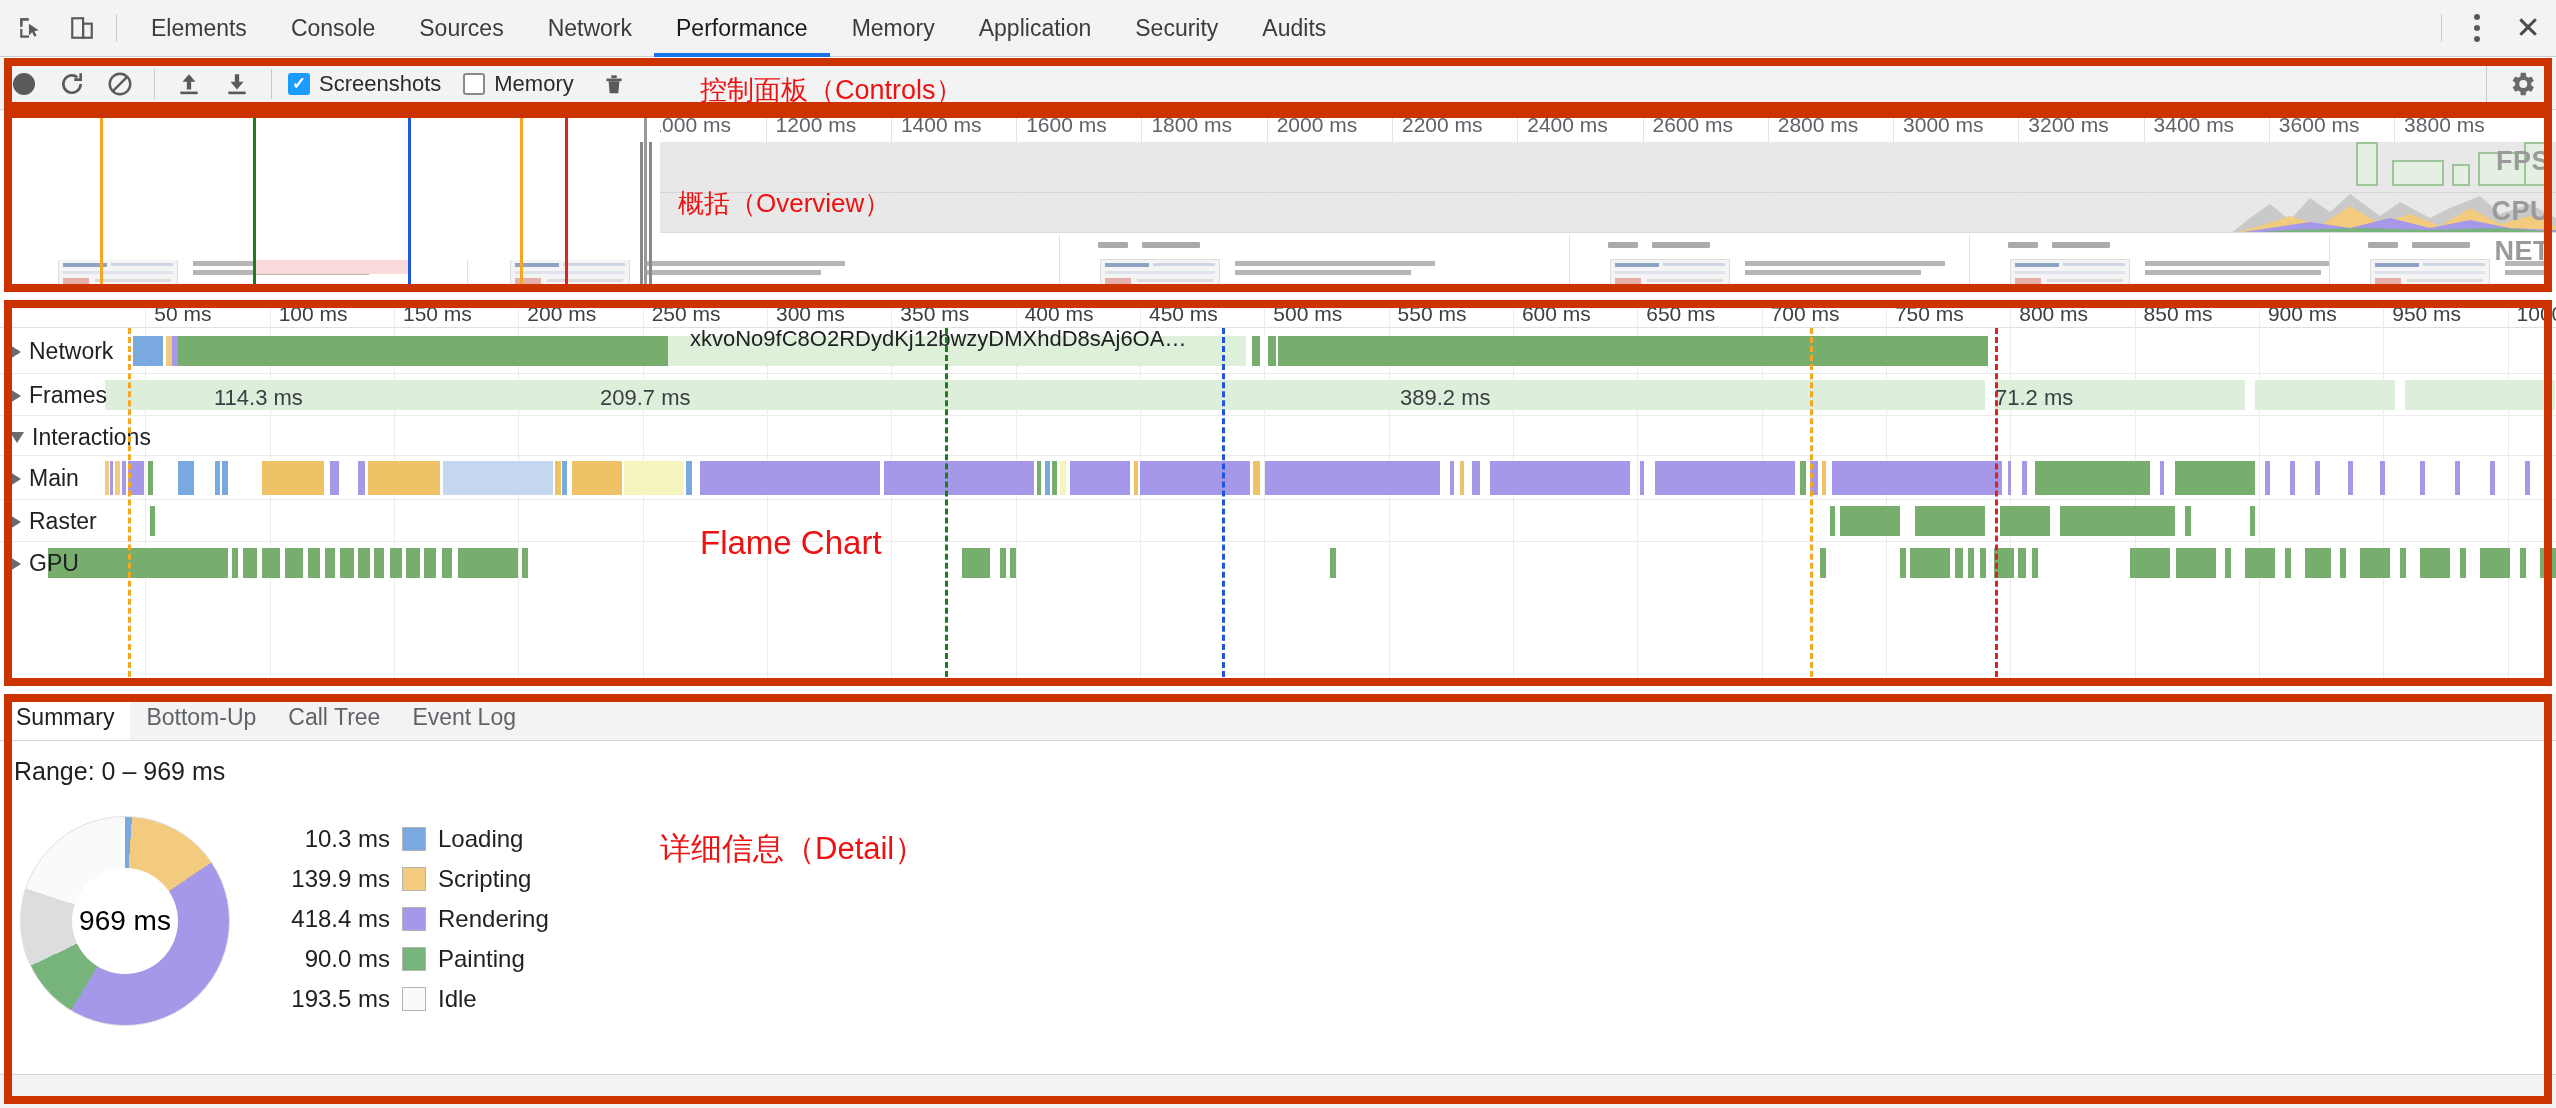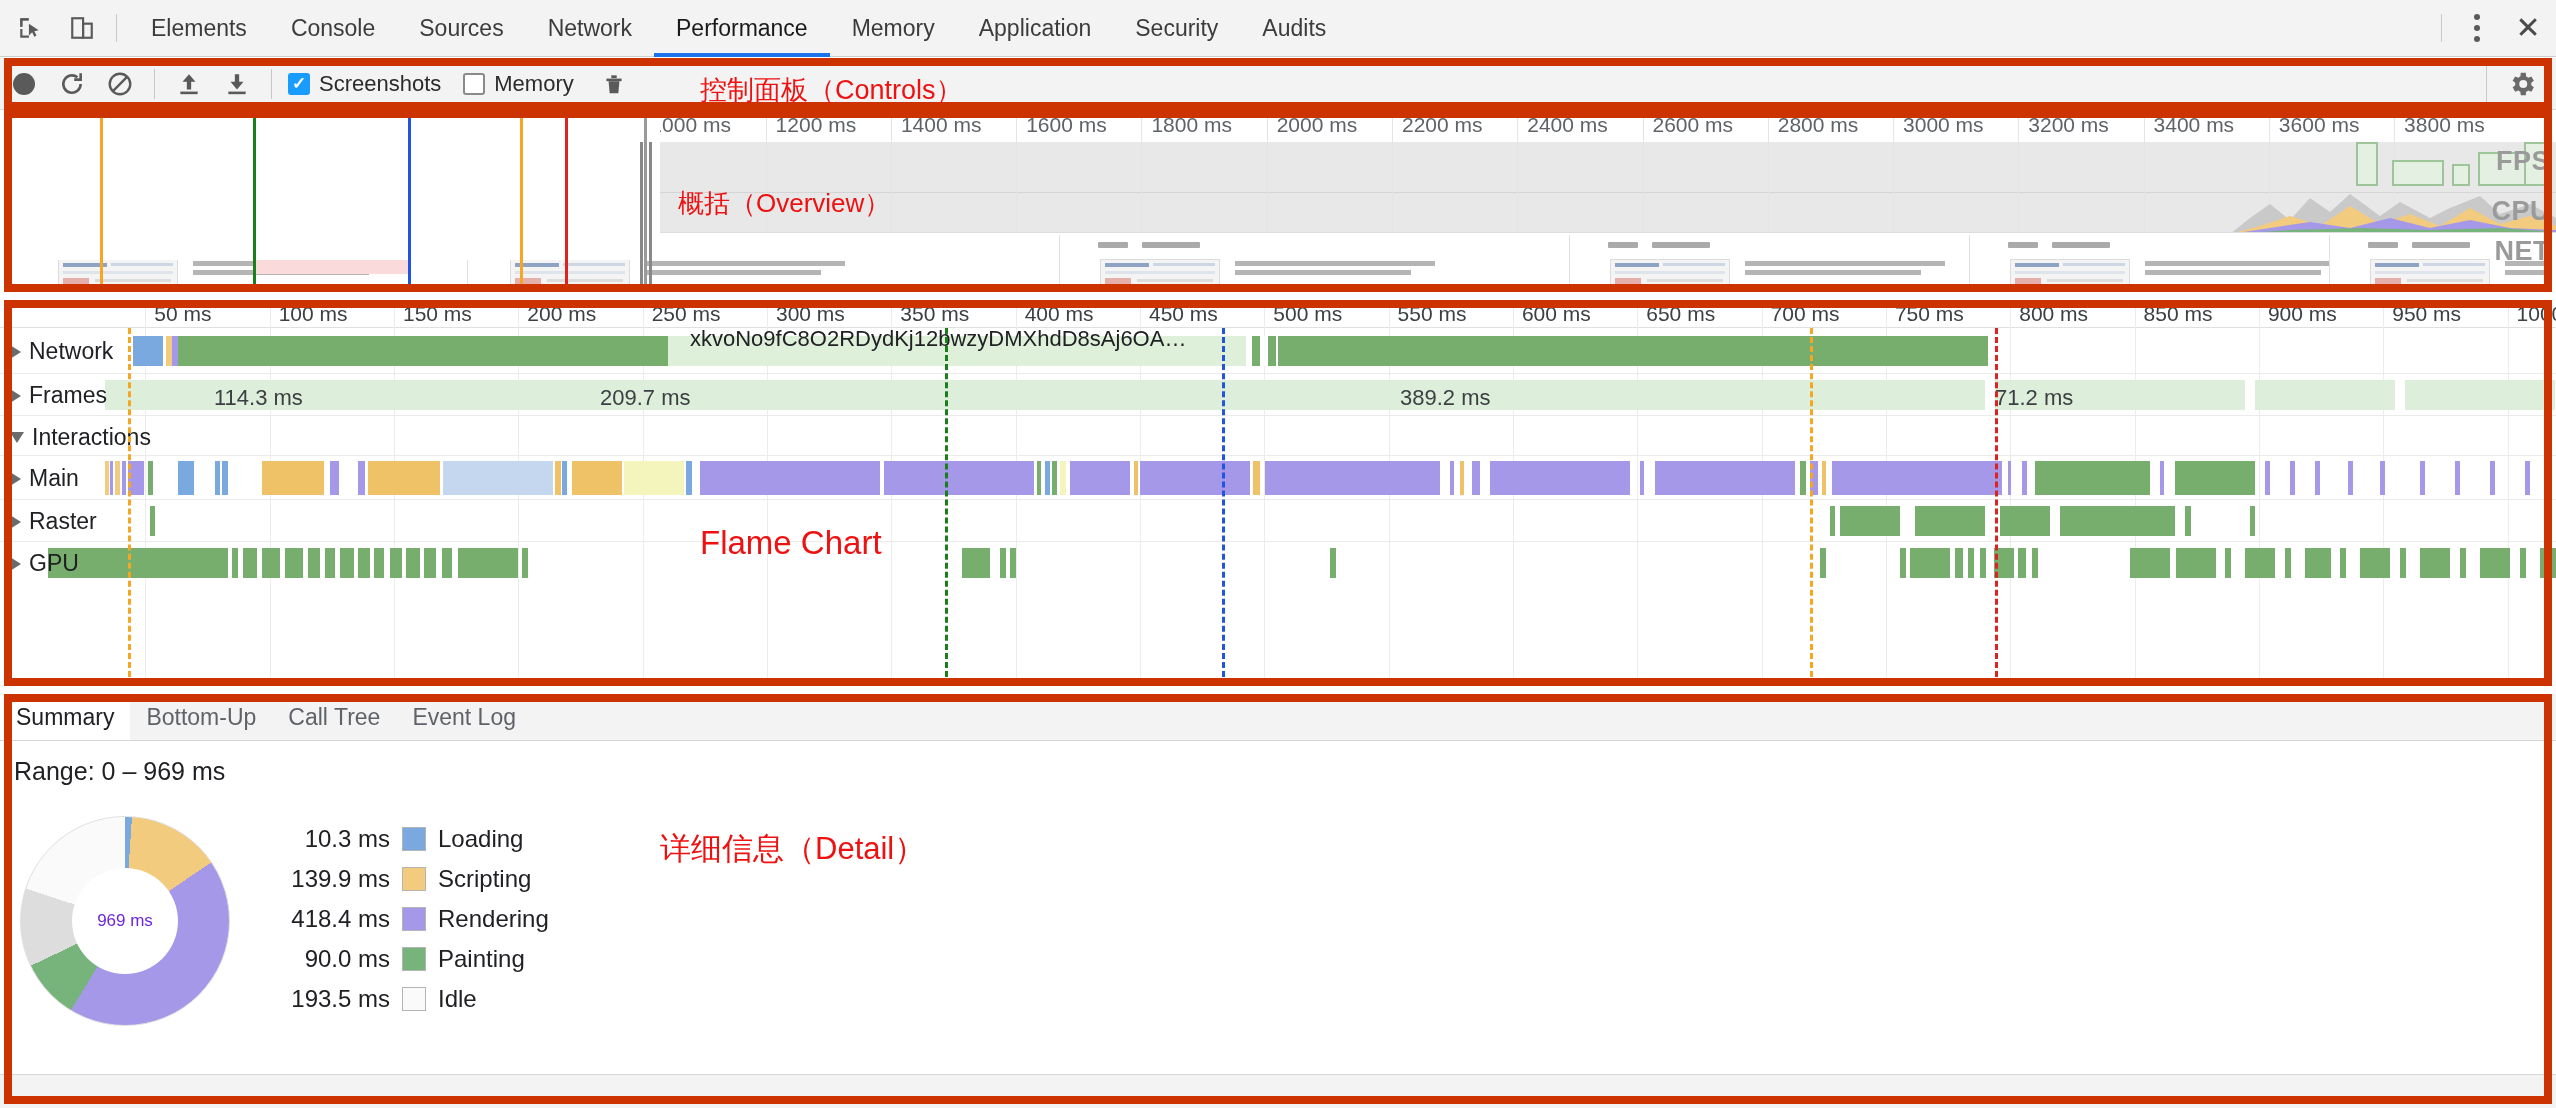--- a/index.html
+++ b/index.html
@@ -195,21 +195,21 @@
   }
   .donut-wrap { position: absolute; left: 20px; top: 122px; width: 210px; height: 210px; }
   .donut {
     position: absolute; left: 0; top: 0; width: 210px; height: 210px;
     border-radius: 50%;
   }
   .donut-hole {
     position: absolute; left: 52px; top: 52px; width: 106px; height: 106px;
     background: #fff; border-radius: 50%;
     display: flex; align-items: center; justify-content: center;
-    font-size: 17px; color: #6d28d9;
+    font-size: 28px; color: #000000;
   }
   .legend { position: absolute; left: 255px; top: 125px; }
   .lg-row {
     display: flex; align-items: center; height: 40px; gap: 12px;
   }
   .lg-val { width: 135px; text-align: right; font-size: 24px; color: #202124; }
   .lg-sw { width: 24px; height: 24px; border: 1px solid #b4b4b4; }
   .lg-name { font-size: 24px; color: #202124; }
   .det-footer {
     position: absolute; left: 0; bottom: 0; width: 2556px; height: 34px;

